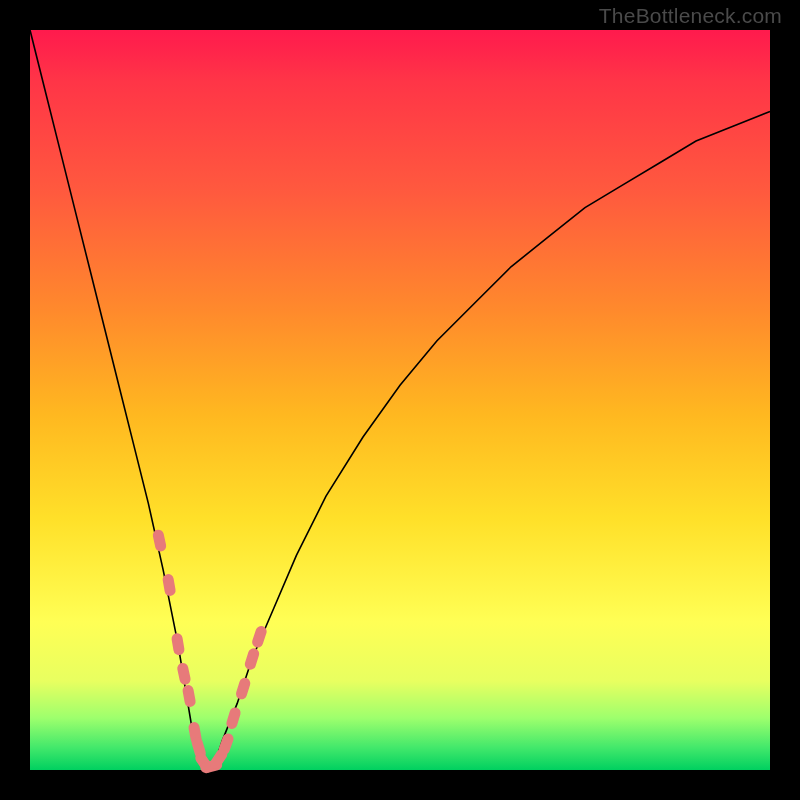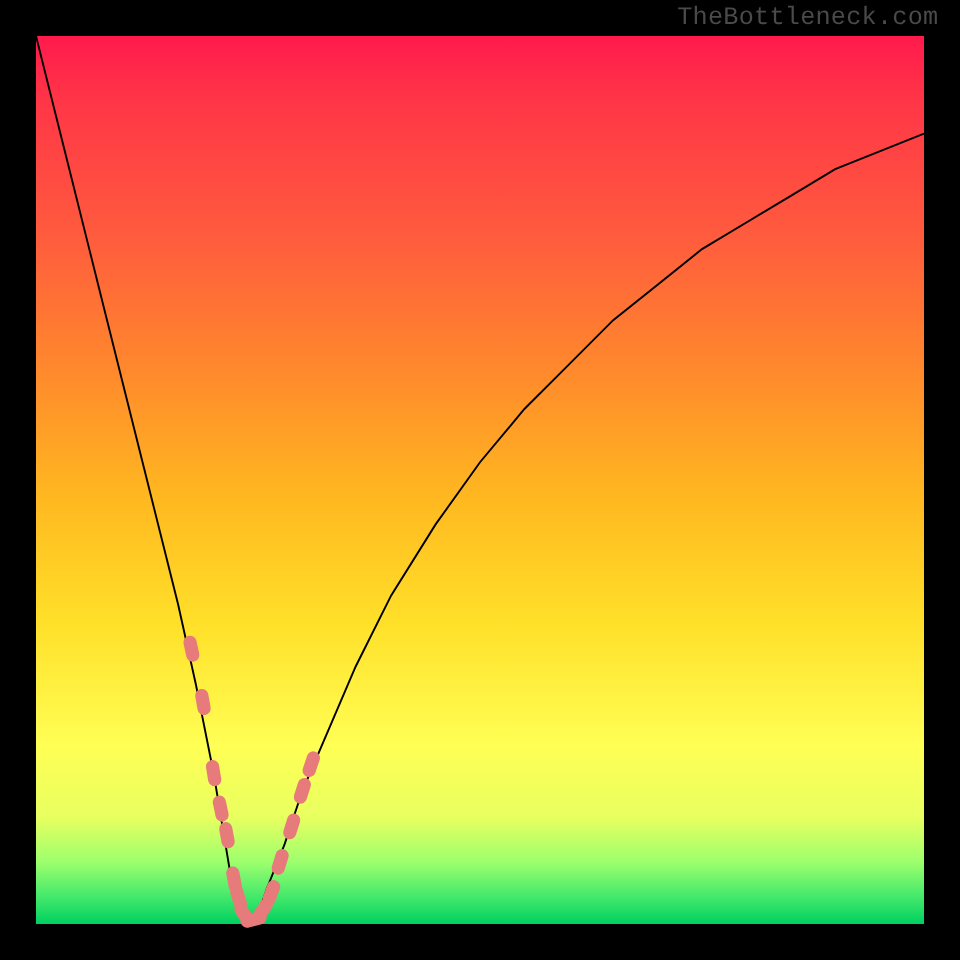--- a/index.html
+++ b/index.html
@@ -9,21 +9,20 @@
     height: 800px;
     background: #000;
     font-family: Arial, Helvetica, sans-serif;
     overflow: hidden;
   }
   .stage {
     position: relative;
     width: 800px;
     height: 800px;
     background: #000;
-    font-family: Liberation Mono, monospace;
   }
   .plot-area {
     position: absolute;
     left: 30px;
     top: 30px;
     width: 740px;
     height: 740px;
     
     background: linear-gradient(
       to bottom,

